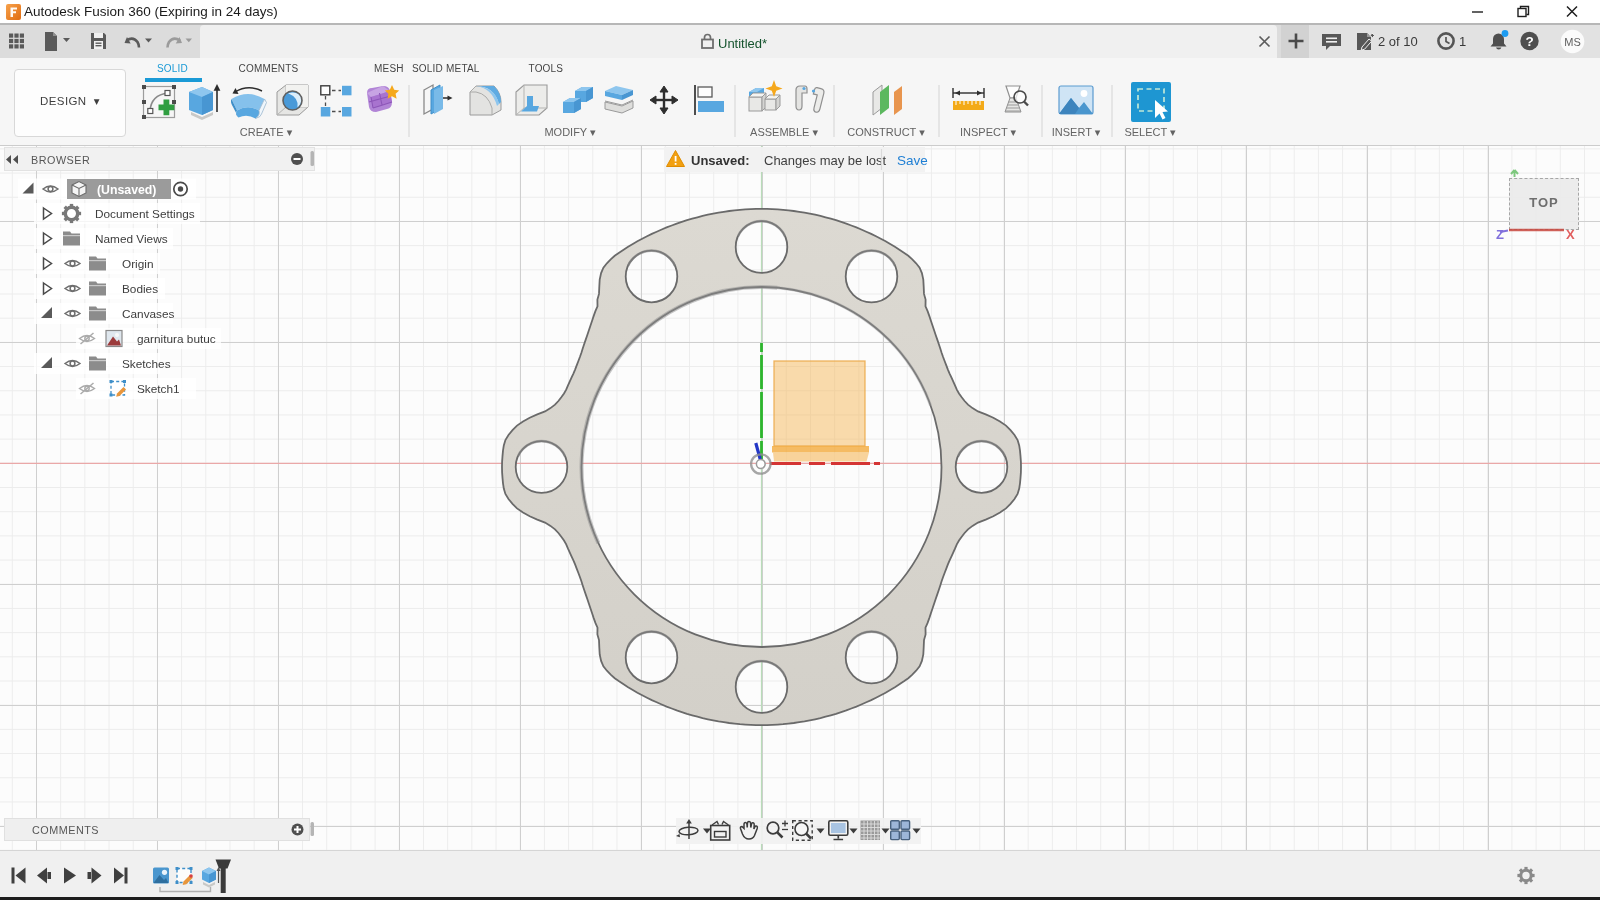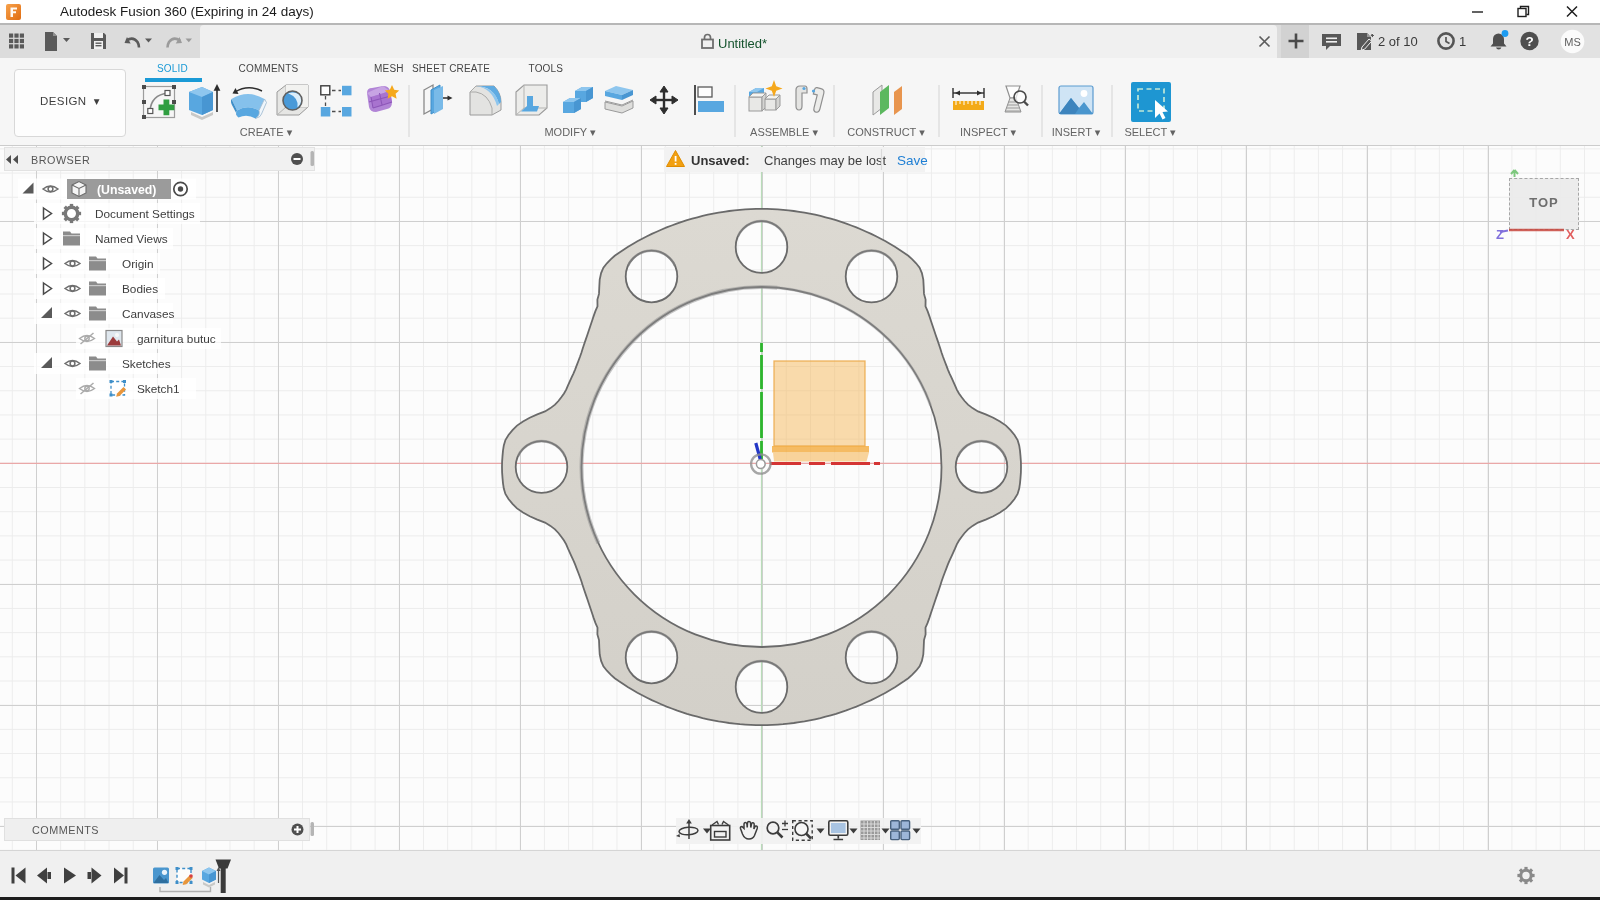--- a/index.html
+++ b/index.html
@@ -2,21 +2,21 @@
 <html><head>
 <meta charset="utf-8">
 <style>
 * { margin:0; padding:0; box-sizing:border-box; }
 html,body { width:1600px; height:900px; overflow:hidden; }
 body { font-family:"Liberation Sans", sans-serif; position:relative; background:#fff; }
 .abs { position:absolute; }
 
 
 #titlebar { left:0; top:0; width:1600px; height:25px; background:#ffffff; }
-#title-text { left:24px; top:4px; font-size:13.5px; color:#1b1b1b;margin-left:36px; }
+#title-text { left:24px; top:4px; font-size:13.5px; color:#1b1b1b; }
 #flogo { left:6px; top:4px; width:15px; height:16px; }
 
 
 #qat { left:0; top:25px; width:1600px; height:33px; background:#dcdcdc; }
 #doctab { left:200px; top:25px; width:1077px; height:33px; background:#f0f0f0; border-radius:4px 4px 0 0; }
 #tabtitle { left:718px; top:36px; width:200px; font-size:13px; color:#14532d; }
 #plusbtn { left:1281px; top:25px; width:28px; height:33px; background:#d2d2d2; }
 #qat-right { left:1309px; top:25px; width:291px; height:33px; background:#e2e2e2; }
 
 
@@ -183,21 +183,21 @@
   <text x="1378" y="21" font-size="13" fill="#3a3a3a" font-family="Liberation Sans, sans-serif">2 of 10</text>
   <text x="1459" y="21" font-size="13" fill="#3a3a3a" font-family="Liberation Sans, sans-serif">1</text>
 </svg>
 
 <div class="abs" id="ribbon"></div>
 <div class="abs" id="designbtn">DESIGN &nbsp;▾</div>
 <div class="abs rtab" style="left:157px;color:#1a9ad6;">SOLID</div>
 <div class="abs" id="tab-ul" style="top:78px;"></div>
 <div class="abs rtab" style="left:238.5px;">COMMENTS</div>
 <div class="abs rtab" style="left:336px;padding-left:38px;">MESH</div>
-<div class="abs rtab" style="left:412px;">SHEET CREATE</div>
+<div class="abs rtab" style="left:412px;">SOLID METAL</div>
 <div class="abs rtab" style="left:528.5px;">TOOLS</div>
 <svg class="abs" style="left:0;top:58px;" width="1600" height="88" viewBox="0 0 1600 88">
 
   <g stroke="#dadada" stroke-width="1.2">
     <line x1="409" y1="27" x2="409" y2="79"></line>
       <line x1="735" y1="27" x2="735" y2="79"></line>
     <line x1="834" y1="27" x2="834" y2="79"></line>
       <line x1="939" y1="27" x2="939" y2="79"></line>
     <line x1="1042" y1="27" x2="1042" y2="79"></line>
       <line x1="1112" y1="27" x2="1112" y2="79"></line>

